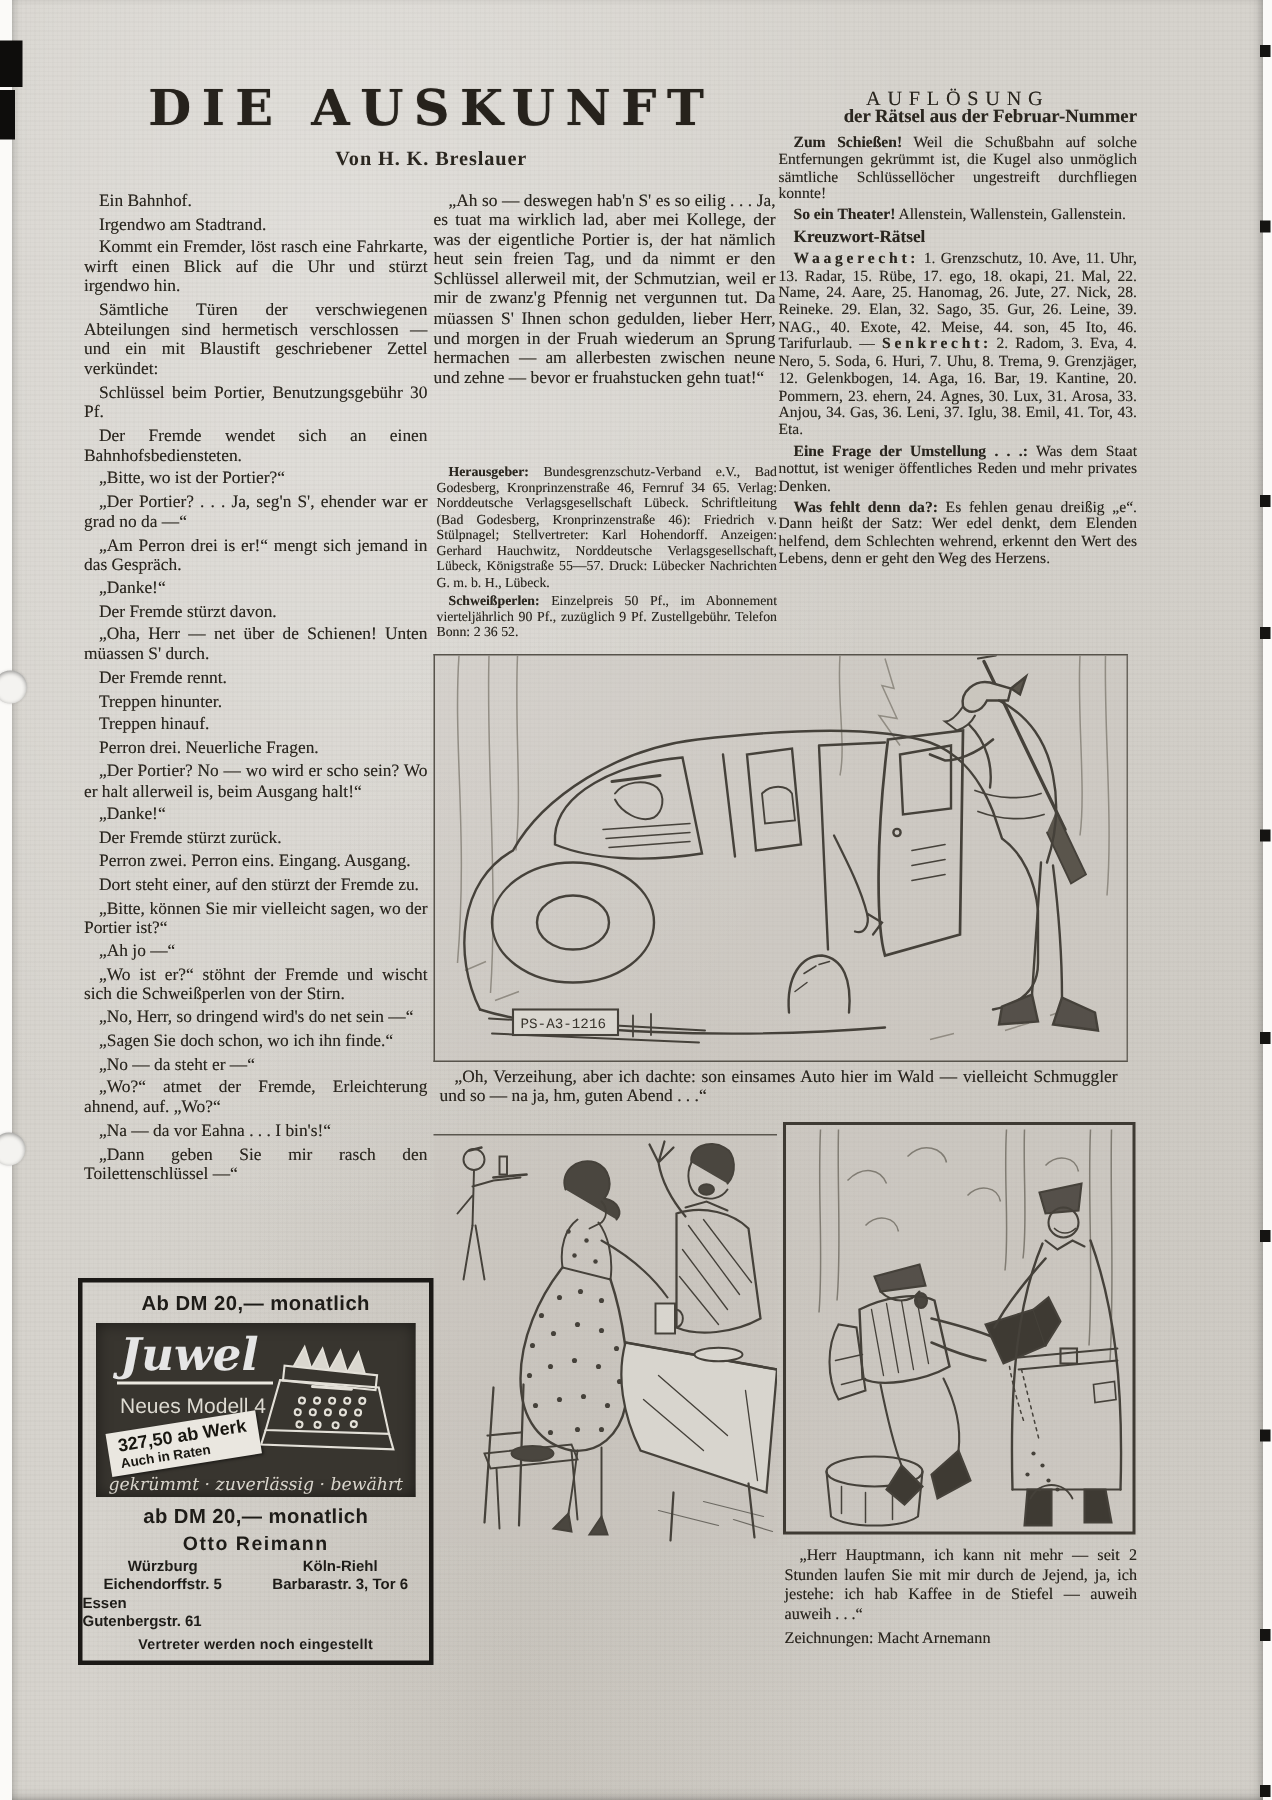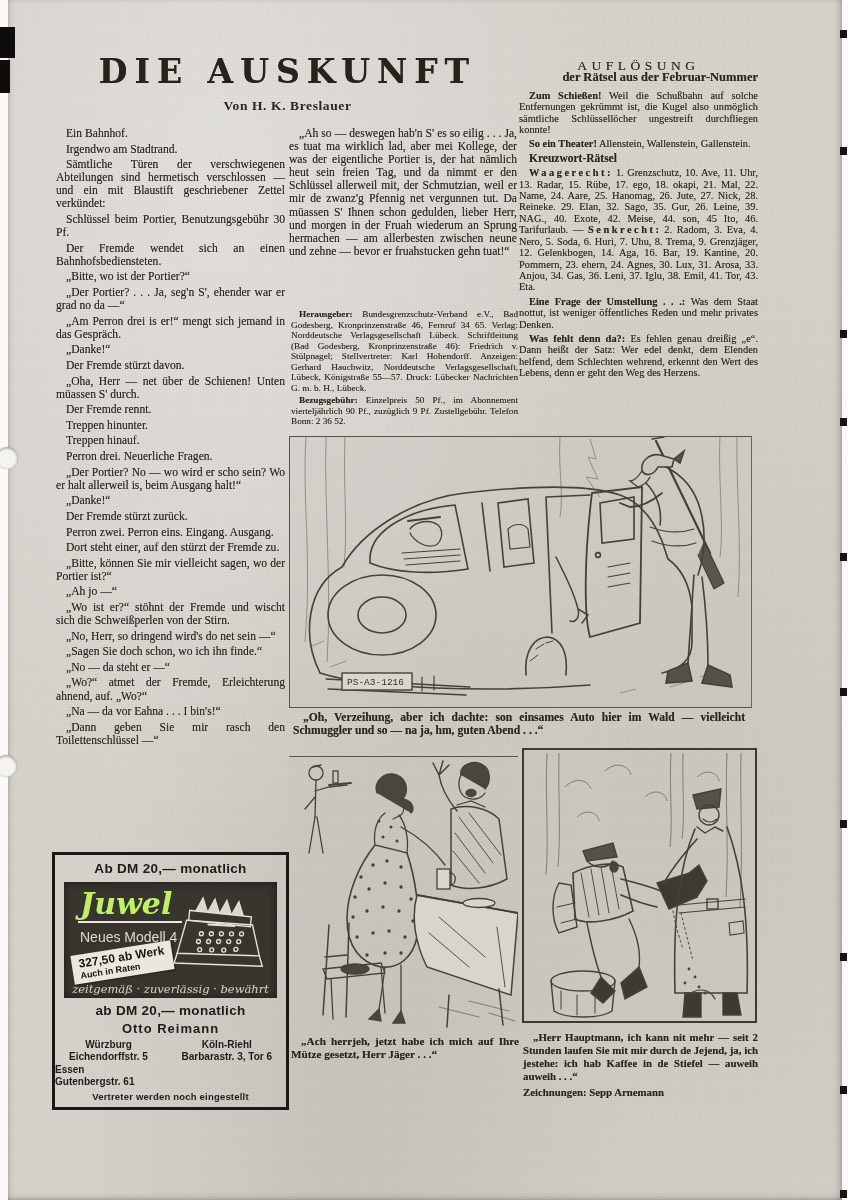--- a/index.html
+++ b/index.html
@@ -43,33 +43,33 @@
   .sol-h2{text-align:right;font-weight:bold;font-size:12.5px;margin-bottom:6px;}
   .col-right p{margin:0 0 3px;text-indent:10px;text-align:justify;}
   .xw-h{text-align:center;font-weight:bold;font-size:11.5px;margin:5px 0 4px;text-indent:0;}
   .spaced{font-weight:bold;letter-spacing:2.5px;margin-right:3px;}
   
   .cartoon{background:rgba(200,196,188,.35);}
   .cartoon svg{display:block;}
   .car-box{left:289px;top:436px;width:461px;height:270px;border:1px solid #57534b;border-right-color:#6a665e;}
   .pub-box{left:289px;top:756px;width:229px;height:273px;border-top:1px solid #5a564e;}
   .forest-box{left:521px;top:747px;width:237px;height:277px;}
-  .caption{font-weight:bold;font-size:11.2px;line-height:13px;text-shadow:0 0 .4px rgba(35,30,22,.5);}
+  .caption{font-weight:normal;font-size:11.2px;line-height:13px;text-shadow:0 0 .4px rgba(35,30,22,.5);}
   .caption p{margin:0;text-indent:10px;text-align:justify;}
   .cap-car{left:293px;top:711px;width:452px;font-size:11.6px;}
   .cap-pub{left:291px;top:1035px;width:228px;}
   .cap-forest{left:523px;top:1031px;width:235px;font-size:10.8px;}
   .credit{text-align:center;text-indent:0 !important;margin-top:3px !important;}
   
   .ad{left:52px;top:852px;width:231px;height:252px;border:3px solid #1b1916;
       font-family:"Liberation Sans",sans-serif;color:#1e1c18;}
   .ad-line{text-align:center;font-weight:bold;font-size:13.5px;margin-top:6px;letter-spacing:.3px;}
   .ad-panel{position:relative;margin:6px 9px 5px;height:116px;background:#38352f;
             box-shadow:inset 0 0 10px rgba(0,0,0,.5);overflow:hidden;}
-  .brand{position:absolute;left:14px;top:4px;color:#bef264;
+  .brand{position:absolute;left:14px;top:4px;color:#e5e5e5;
          font-family:"DejaVu Serif",serif;font-style:italic;font-weight:bold;font-size:30px;
          border-bottom:2px solid #ece9e1;padding:0 10px 0 2px;}
   .model{position:absolute;left:16px;top:47px;color:#dedbd2;font-size:14px;}
   .sticker{position:absolute;left:8px;top:66px;background:#eae7e0;color:#17150f;
            padding:2px 7px 3px;transform:rotate(-9deg);box-shadow:1px 1px 2px rgba(0,0,0,.5);}
   .sticker .price{font-weight:bold;font-size:12px;}
   .sticker .note{font-weight:bold;font-size:9px;}
   .slogan{position:absolute;left:0;right:0;bottom:2px;text-align:center;color:#d9d5cc;
           font-family:"DejaVu Serif",serif;font-style:italic;font-size:11.5px;}
   .typew{position:absolute;right:2px;top:10px;}
@@ -102,20 +102,21 @@
   <div class="tick" style="top:1190px;"></div>
 
   <div class="abs masthead">
     <div class="title">DIE AUSKUNFT</div>
     <div class="byline">Von H. K. Breslauer</div>
   </div>
 
   <div class="abs col-left bodytext just">
       <p>Ein Bahnhof.</p>
       <p>Irgendwo am Stadtrand.</p>
+      <p>Kommt ein Fremder, löst rasch eine Fahrkarte, wirft einen Blick auf die Uhr und stürzt irgendwo hin.</p>
       <p>Sämtliche Türen der verschwiegenen Abteilungen sind hermetisch verschlossen — und ein mit Blaustift geschriebener Zettel verkündet:</p>
       <p>Schlüssel beim Portier, Benutzungsgebühr 30 Pf.</p>
       <p>Der Fremde wendet sich an einen Bahnhofsbediensteten.</p>
       <p>„Bitte, wo ist der Portier?“</p>
       <p>„Der Portier? . . . Ja, seg'n S', ehender war er grad no da —“</p>
       <p>„Am Perron drei is er!“ mengt sich jemand in das Gespräch.</p>
       <p>„Danke!“</p>
       <p>Der Fremde stürzt davon.</p>
       <p>„Oha, Herr — net über de Schienen! Unten müassen S' durch.</p>
       <p>Der Fremde rennt.</p>
@@ -137,21 +138,21 @@
       <p>„Na — da vor Eahna . . . I bin's!“</p>
       <p>„Dann geben Sie mir rasch den Toilettenschlüssel —“</p>
     </div>
 
   <div class="abs col-mid bodytext just">
       <p>„Ah so — deswegen hab'n S' es so eilig . . . Ja, es tuat ma wirklich lad, aber mei Kollege, der was der eigentliche Portier is, der hat nämlich heut sein freien Tag, und da nimmt er den Schlüssel allerweil mit, der Schmutzian, weil er mir de zwanz'g Pfennig net vergunnen tut. Da müassen S' Ihnen schon gedulden, lieber Herr, und morgen in der Fruah wiederum an Sprung hermachen — am allerbesten zwischen neune und zehne — bevor er fruahstucken gehn tuat!“</p>
     </div>
 
   <div class="abs impressum">
       <p><b class="lead">Herausgeber:</b> <span>Bundesgrenzschutz-Verband e.V., Bad Godesberg, Kronprinzenstraße 46, Fernruf 34 65. Verlag: Norddeutsche Verlagsgesellschaft Lübeck. Schriftleitung (Bad Godesberg, Kronprinzenstraße 46): Friedrich v. Stülpnagel; Stellvertreter: Karl Hohendorff. Anzeigen: Gerhard Hauchwitz, Norddeutsche Verlagsgesellschaft, Lübeck, Königstraße 55—57. Druck: Lübecker Nachrichten G. m. b. H., Lübeck.</span></p>
-      <p><b class="lead">Bezugsgebühr:</b> <span>Einzelpreis 50 Pf., im Abonnement vierteljährlich 90 Pf., zuzüglich 9 Pf. Zustellgebühr. Telefon Bonn: 2 36 52.</span></p>
+      <p><b class="lead">Schweißperlen:</b> <span>Einzelpreis 50 Pf., im Abonnement vierteljährlich 90 Pf., zuzüglich 9 Pf. Zustellgebühr. Telefon Bonn: 2 36 52.</span></p>
     </div>
 
   <div class="abs col-right">
     <div class="sol-h1">AUFLÖSUNG</div>
     <div class="sol-h2">der Rätsel aus der Februar-Nummer</div>
     <div>
         <p><b class="lead">Zum Schießen!</b> <span>Weil die Schußbahn auf solche Entfernungen gekrümmt ist, die Kugel also unmöglich sämtliche Schlüssellöcher ungestreift durchfliegen konnte!</span></p>
         <p><b class="lead">So ein Theater!</b> <span>Allenstein, Wallenstein, Gallenstein.</span></p>
       </div>
     <p class="xw-h">Kreuzwort-Rätsel</p>
@@ -309,21 +310,20 @@
 
         <rect x="148" y="112" width="13" height="20" fill="#d8d5ce"></rect>
         <path d="M161,116 C168,116 168,128 161,128"></path>
         <ellipse cx="190" cy="146" rx="16" ry="4.5" fill="#d8d5ce"></ellipse>
 
         <path d="M150,250 l40,10 M180,244 l40,10 M200,256 l26,8" stroke-width=".8" opacity=".7"></path>
       </g>
     </svg>
   </div>
   <div class="abs caption cap-pub">
-    <p>„Ach herrjeh, jetzt habe ich mich auf Ihre Mütze gesetzt, Herr Jäger . . .“</p>
   </div>
 
   <div class="abs cartoon forest-box">
     <svg width="237" height="277" viewBox="0 0 237 277">
       <rect x="2" y="2" width="233" height="273" fill="none" stroke="#3e3a33" stroke-width="2"></rect>
       <g stroke="#6e6a60" stroke-width="1" fill="none" opacity=".8">
         <path d="M26,6 C24,50 28,90 25,128 M38,6 C37,44 40,86 37,120"></path>
         <path d="M150,6 C148,40 152,72 149,100 M162,6 C161,36 164,68 161,92"></path>
         <path d="M206,6 C204,50 208,100 205,150 M220,6 C219,56 222,110 219,160"></path>
         <path d="M44,40 C54,30 66,32 70,42 M84,24 C94,14 108,18 110,28 M124,50 C132,42 144,44 146,54"></path>
@@ -378,21 +378,21 @@
           <circle cx="174" cy="230" r="1.4"></circle>
           <circle cx="164" cy="236" r="1.4"></circle>
         <circle cx="178" cy="240" r="1.4"></circle>
           <circle cx="172" cy="246" r="1.4"></circle>
           <circle cx="184" cy="246" r="1.4"></circle>
       </g>
     </svg>
   </div>
   <div class="abs caption cap-forest">
     <p>„Herr Hauptmann, ich kann nit mehr — seit 2 Stunden laufen Sie mit mir durch de Jejend, ja, ich jestehe: ich hab Kaffee in de Stiefel — auweih auweih . . .“</p>
-    <p class="credit">Zeichnungen: Sepp Arnemann</p>
+    <p class="credit">Zeichnungen: Macht Arnemann</p>
   </div>
 
   <div class="abs ad">
     <div class="ad-line">Ab DM 20,— monatlich</div>
     <div class="ad-panel">
       <div class="brand">Juwel</div>
       <div class="model">Neues Modell 4</div>
       <div class="sticker">
         <div class="price">327,50 ab Werk</div>
         <div class="note">Auch in Raten</div>
@@ -413,21 +413,21 @@
             <circle cx="48" cy="50" r="2"></circle>
             <circle cx="58" cy="49" r="2"></circle>
             <circle cx="68" cy="48" r="2"></circle>
           <circle cx="30" cy="60" r="2"></circle>
             <circle cx="42" cy="59" r="2"></circle>
             <circle cx="54" cy="58" r="2"></circle>
             <circle cx="66" cy="56" r="2"></circle>
           <path d="M36,34 L62,33" stroke-width="2"></path>
         </g>
       </svg>
-      <div class="slogan">zeitgemäß · zuverlässig · bewährt</div>
+      <div class="slogan">gekrümmt · zuverlässig · bewährt</div>
     </div>
     <div class="ad-line" style="margin-top:2px;">ab DM 20,— monatlich</div>
     <div class="company">Otto Reimann</div>
     <div class="cities">
       <div class="city-col">
         <span>Würzburg</span>
         <span>Eichendorffstr. 5</span>
       </div>
       <div class="city-col">
         <span>Köln-Riehl</span>

